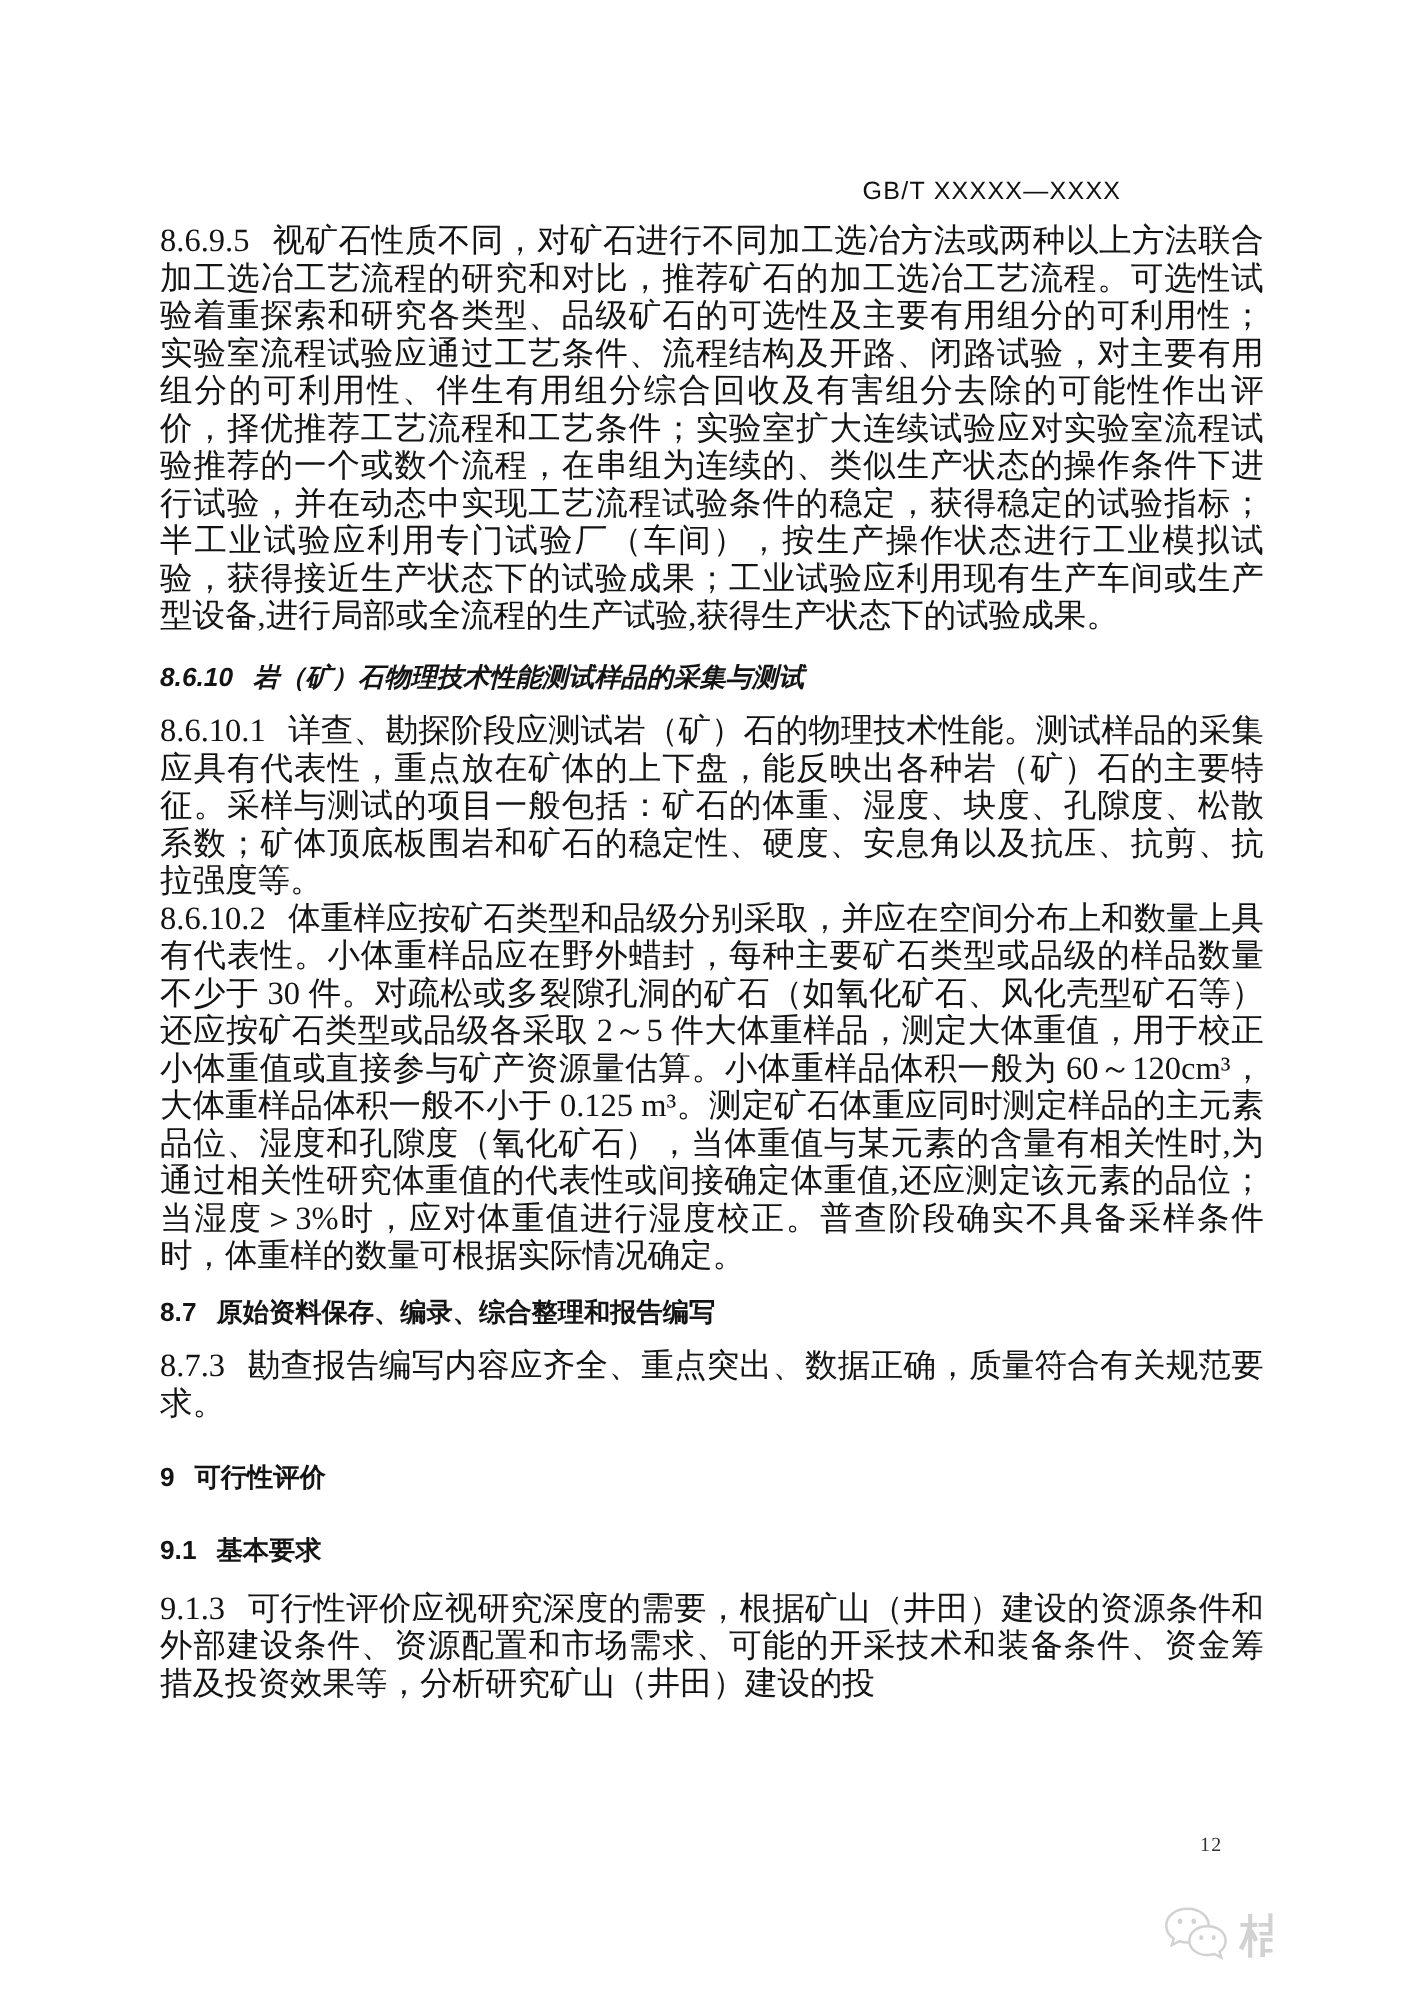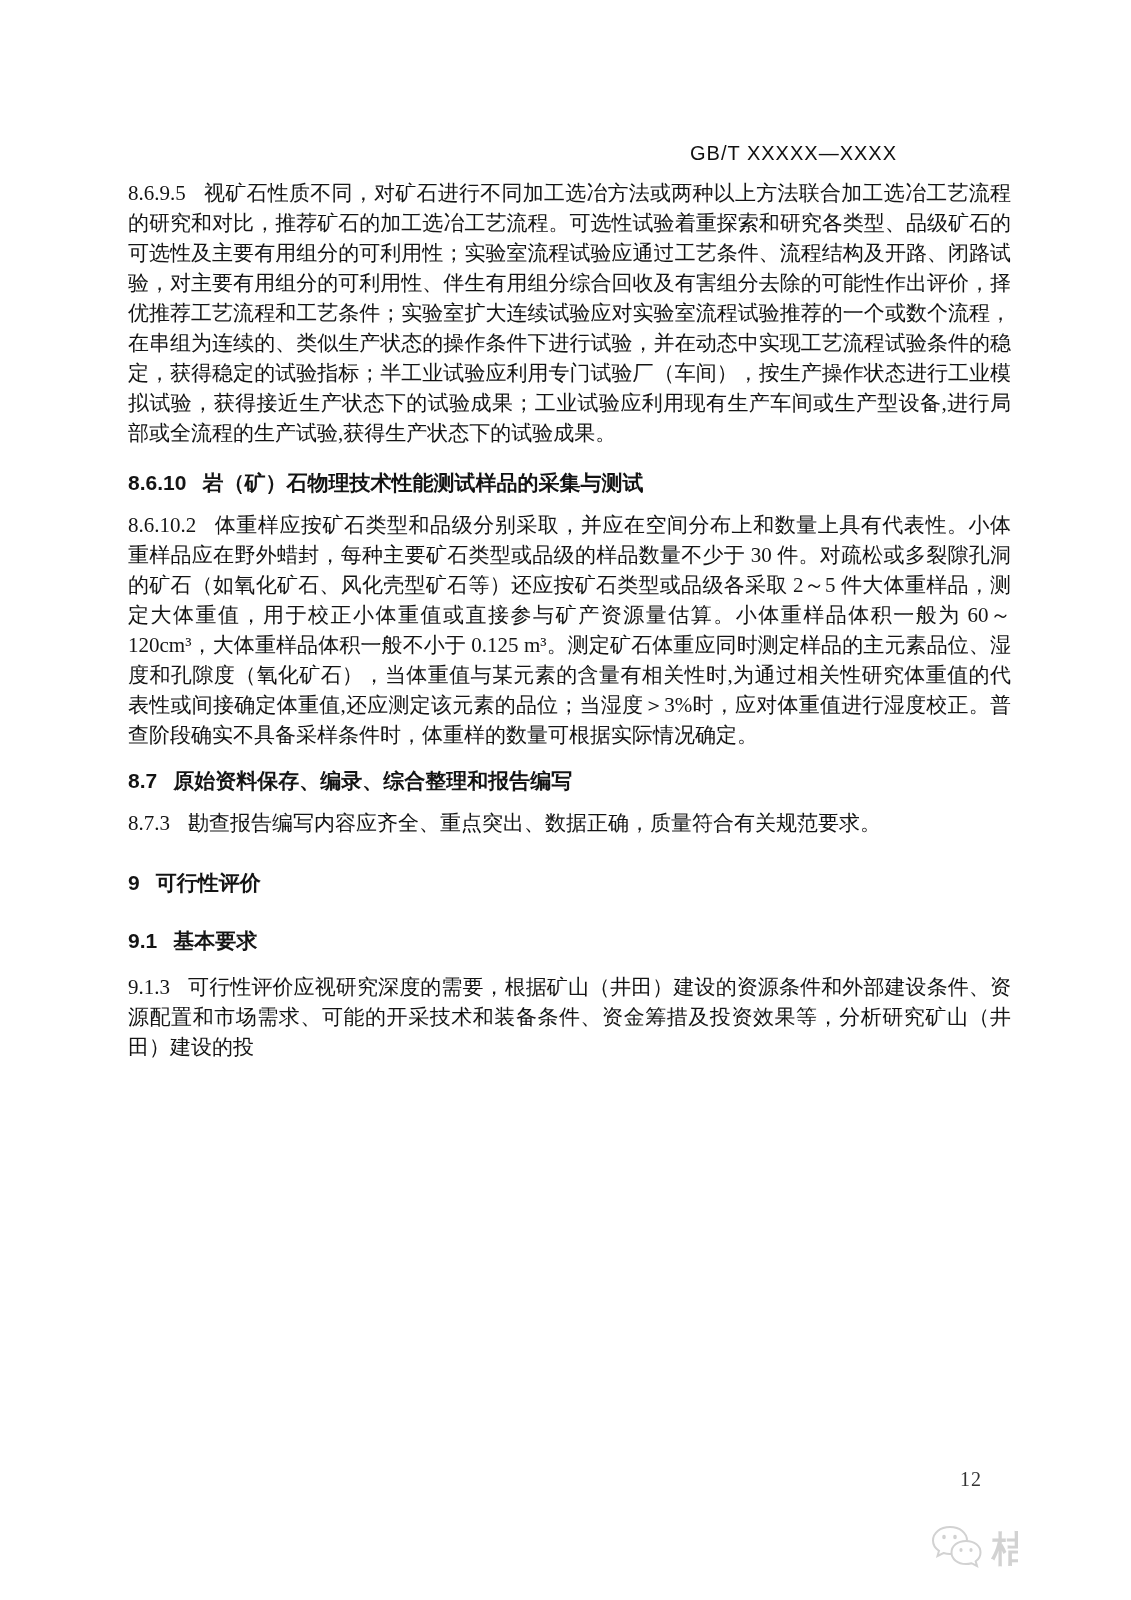--- a/index.html
+++ b/index.html
@@ -21,47 +21,47 @@
     letter-spacing:1px;
     color:#111111;
   }
   .content{
     position:absolute;
     top:178px;
     left:128px;
     width:883px;
   }
   .para{
-    font-size:21px;
+    font-size:26px;
     line-height:30px;
     text-align:justify;
     text-justify:inter-ideograph;
     margin:0;
   }
   .para .num{
     margin-right:18px;
     white-space:nowrap;
   }
   .hd{
     font-size:21px;
     line-height:30px;
     font-weight:bold;
     margin:0;
     font-family:"Liberation Sans","DejaVu Sans",sans-serif;
   }
   .hd .num{margin-right:16px;white-space:nowrap;}
-  .hd-8610{margin:20px 0 12px 0;}
+  .hd-8610{margin:20px 0 12px 0;font-style:italic;}
   .hd-87{margin:16px 0 12px 0;}
   .hd-9{margin:30px 0 0 0;}
   .hd-91{margin:28px 0 16px 0;}
   .footer-pageno{
     position:absolute;
     top:1468px;
     left:960px;
-    font-size:20px;
+    font-size:16px;
     color:#333333;
     letter-spacing:1px;
   }
   .watermark{
     position:absolute;
     top:1524px;
     left:930px;
     display:flex;
     align-items:center;
     gap:8px;
@@ -82,20 +82,21 @@
 <div class="page">
 
   <div class="doc-header">GB/T XXXXX—XXXX</div>
 
   <div class="content">
 
     <p class="para"><span class="num">8.6.9.5</span><span>视矿石性质不同，对矿石进行不同加工选冶方法或两种以上方法联合加工选冶工艺流程的研究和对比，推荐矿石的加工选冶工艺流程。可选性试验着重探索和研究各类型、品级矿石的可选性及主要有用组分的可利用性；实验室流程试验应通过工艺条件、流程结构及开路、闭路试验，对主要有用组分的可利用性、伴生有用组分综合回收及有害组分去除的可能性作出评价，择优推荐工艺流程和工艺条件；实验室扩大连续试验应对实验室流程试验推荐的一个或数个流程，在串组为连续的、类似生产状态的操作条件下进行试验，并在动态中实现工艺流程试验条件的稳定，获得稳定的试验指标；半工业试验应利用专门试验厂（车间），按生产操作状态进行工业模拟试验，获得接近生产状态下的试验成果；工业试验应利用现有生产车间或生产型设备,进行局部或全流程的生产试验,获得生产状态下的试验成果。</span></p>
 
     <p class="hd hd-8610"><span class="num">8.6.10</span><span>岩（矿）石物理技术性能测试样品的采集与测试</span></p>
 
+    <p class="para"><span class="num">8.6.10.1</span><span>详查、勘探阶段应测试岩（矿）石的物理技术性能。测试样品的采集应具有代表性，重点放在矿体的上下盘，能反映出各种岩（矿）石的主要特征。采样与测试的项目一般包括：矿石的体重、湿度、块度、孔隙度、松散系数；矿体顶底板围岩和矿石的稳定性、硬度、安息角以及抗压、抗剪、抗拉强度等。</span></p>
 
     <p class="para"><span class="num">8.6.10.2</span><span>体重样应按矿石类型和品级分别采取，并应在空间分布上和数量上具有代表性。小体重样品应在野外蜡封，每种主要矿石类型或品级的样品数量不少于 30 件。对疏松或多裂隙孔洞的矿石（如氧化矿石、风化壳型矿石等）还应按矿石类型或品级各采取 2～5 件大体重样品，测定大体重值，用于校正小体重值或直接参与矿产资源量估算。小体重样品体积一般为 60～120cm³，大体重样品体积一般不小于 0.125 m³。测定矿石体重应同时测定样品的主元素品位、湿度和孔隙度（氧化矿石），当体重值与某元素的含量有相关性时,为通过相关性研究体重值的代表性或间接确定体重值,还应测定该元素的品位；当湿度＞3%时，应对体重值进行湿度校正。普查阶段确实不具备采样条件时，体重样的数量可根据实际情况确定。</span></p>
 
     <p class="hd hd-87"><span class="num">8.7</span><span>原始资料保存、编录、综合整理和报告编写</span></p>
 
 
 
     <p class="para"><span class="num">8.7.3</span><span>勘查报告编写内容应齐全、重点突出、数据正确，质量符合有关规范要求。</span></p>
 
     <p class="hd hd-9"><span class="num">9</span><span>可行性评价</span></p>

